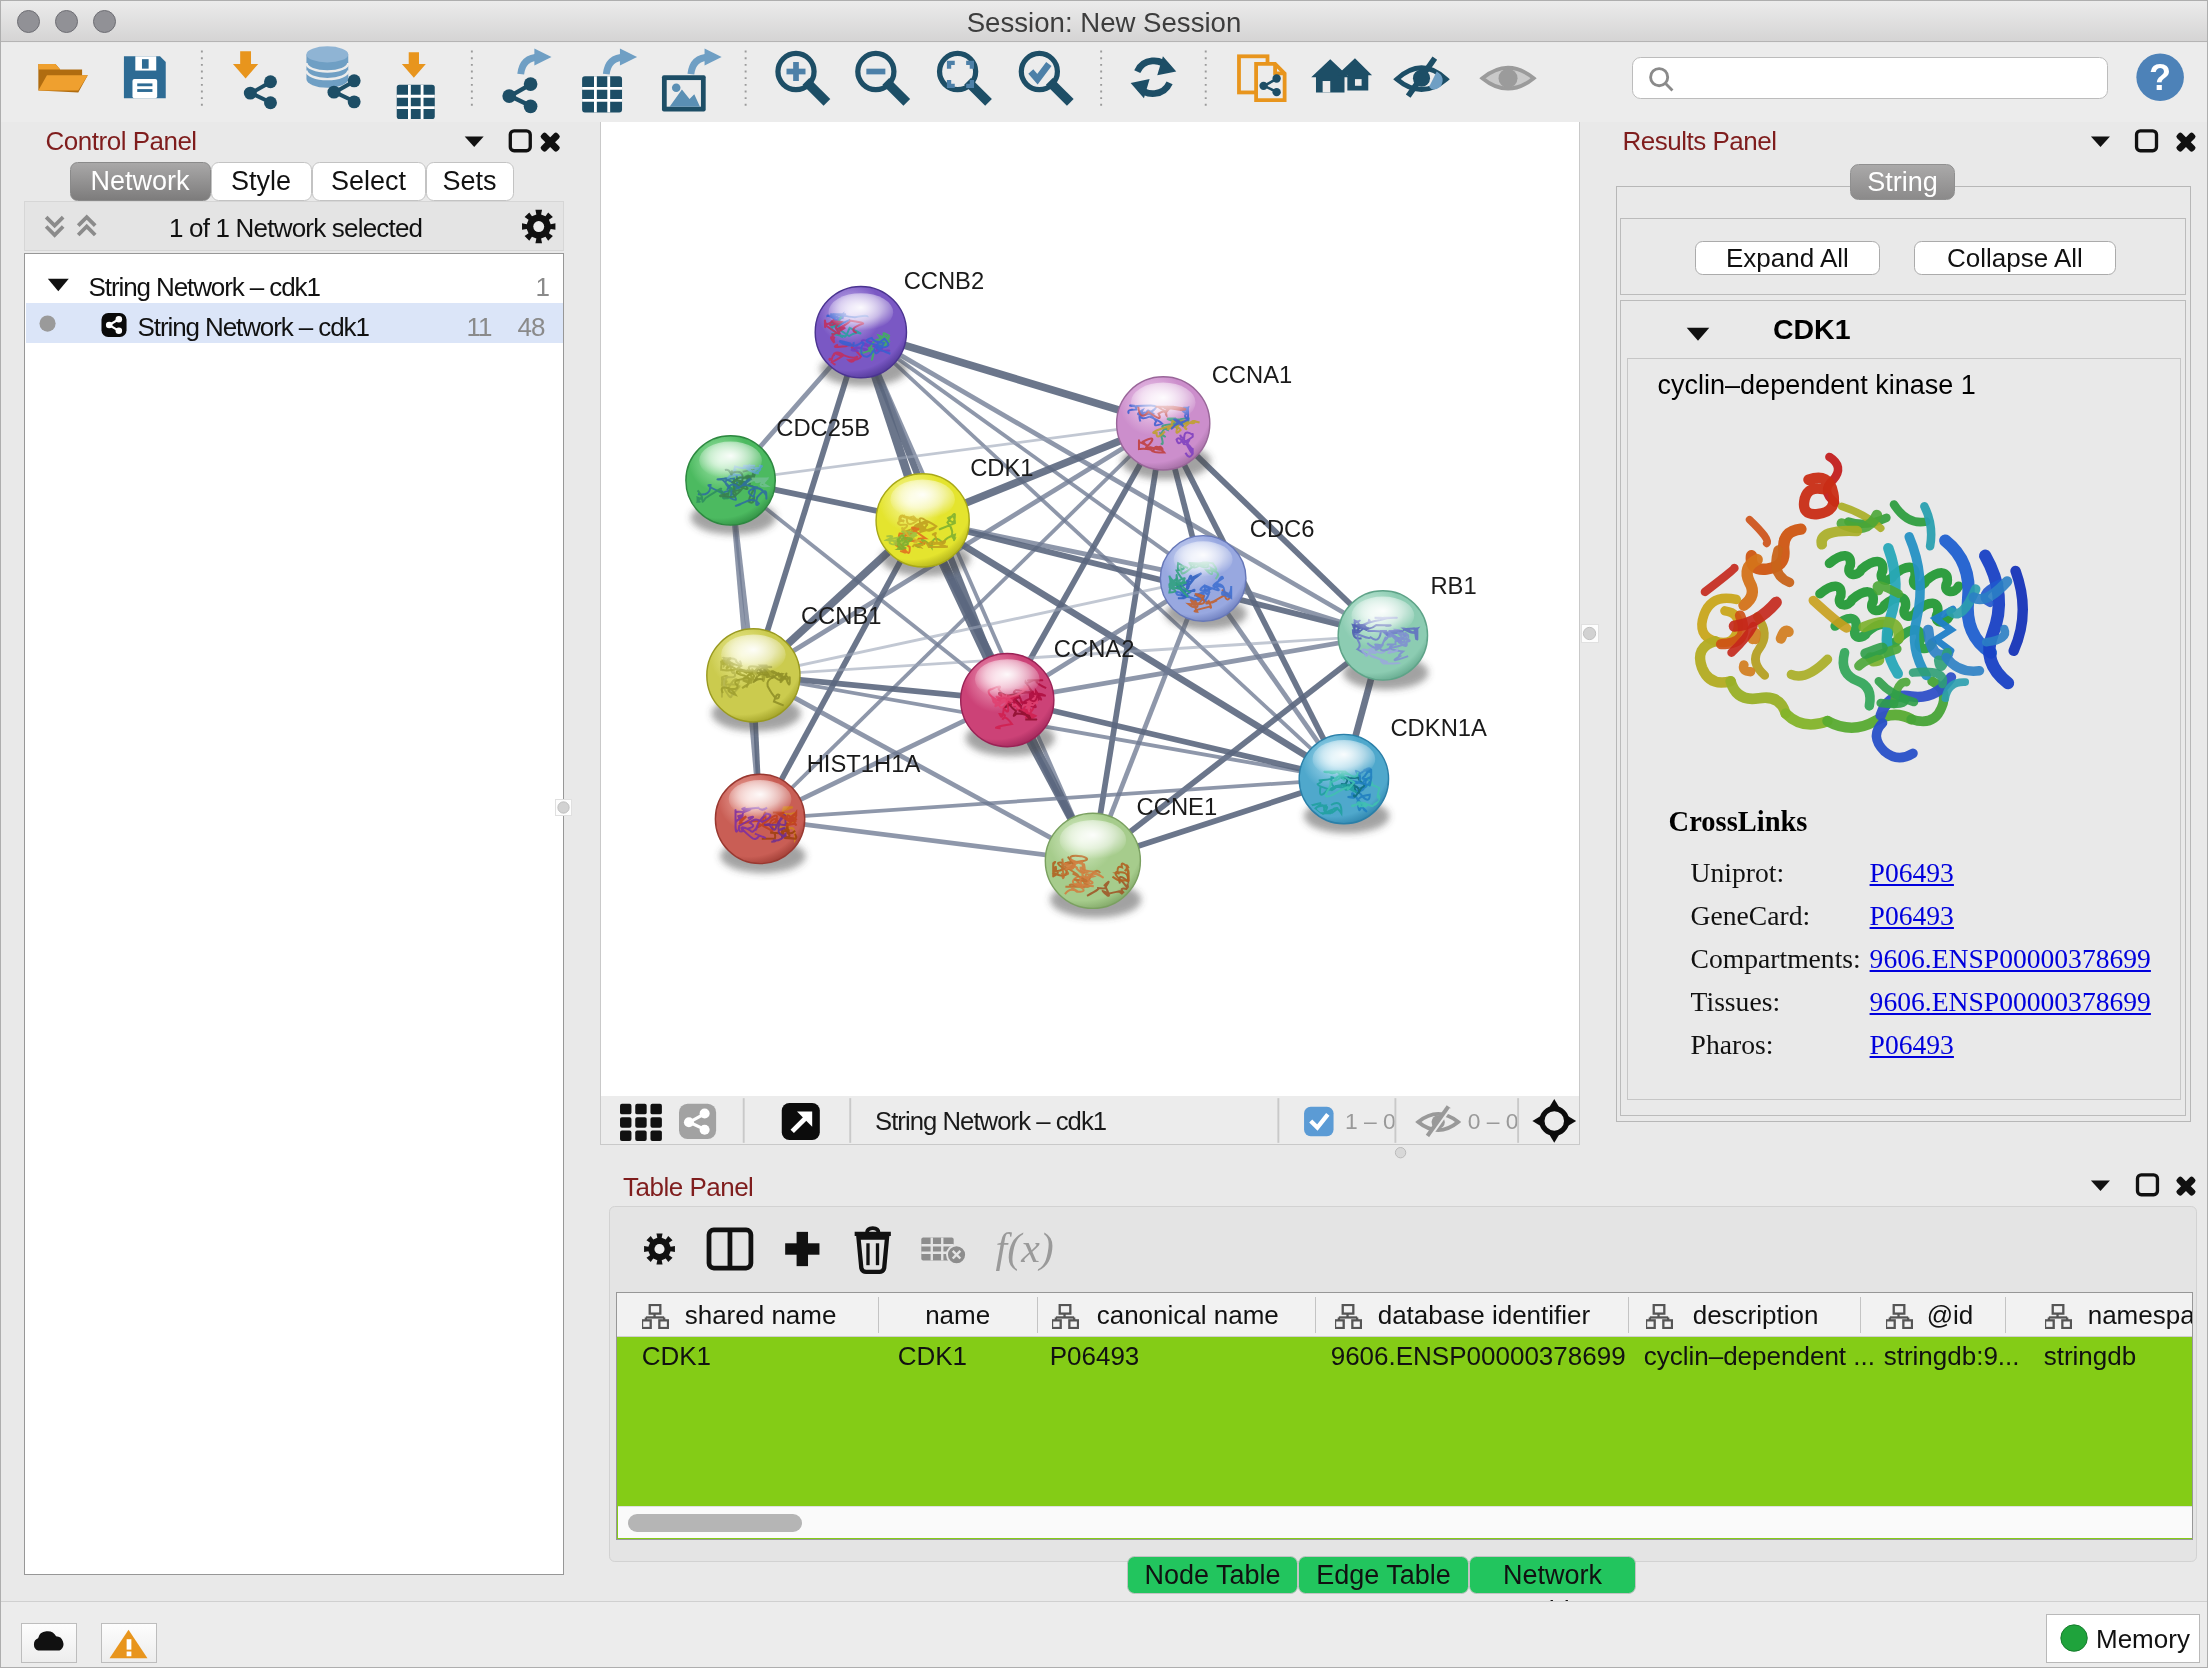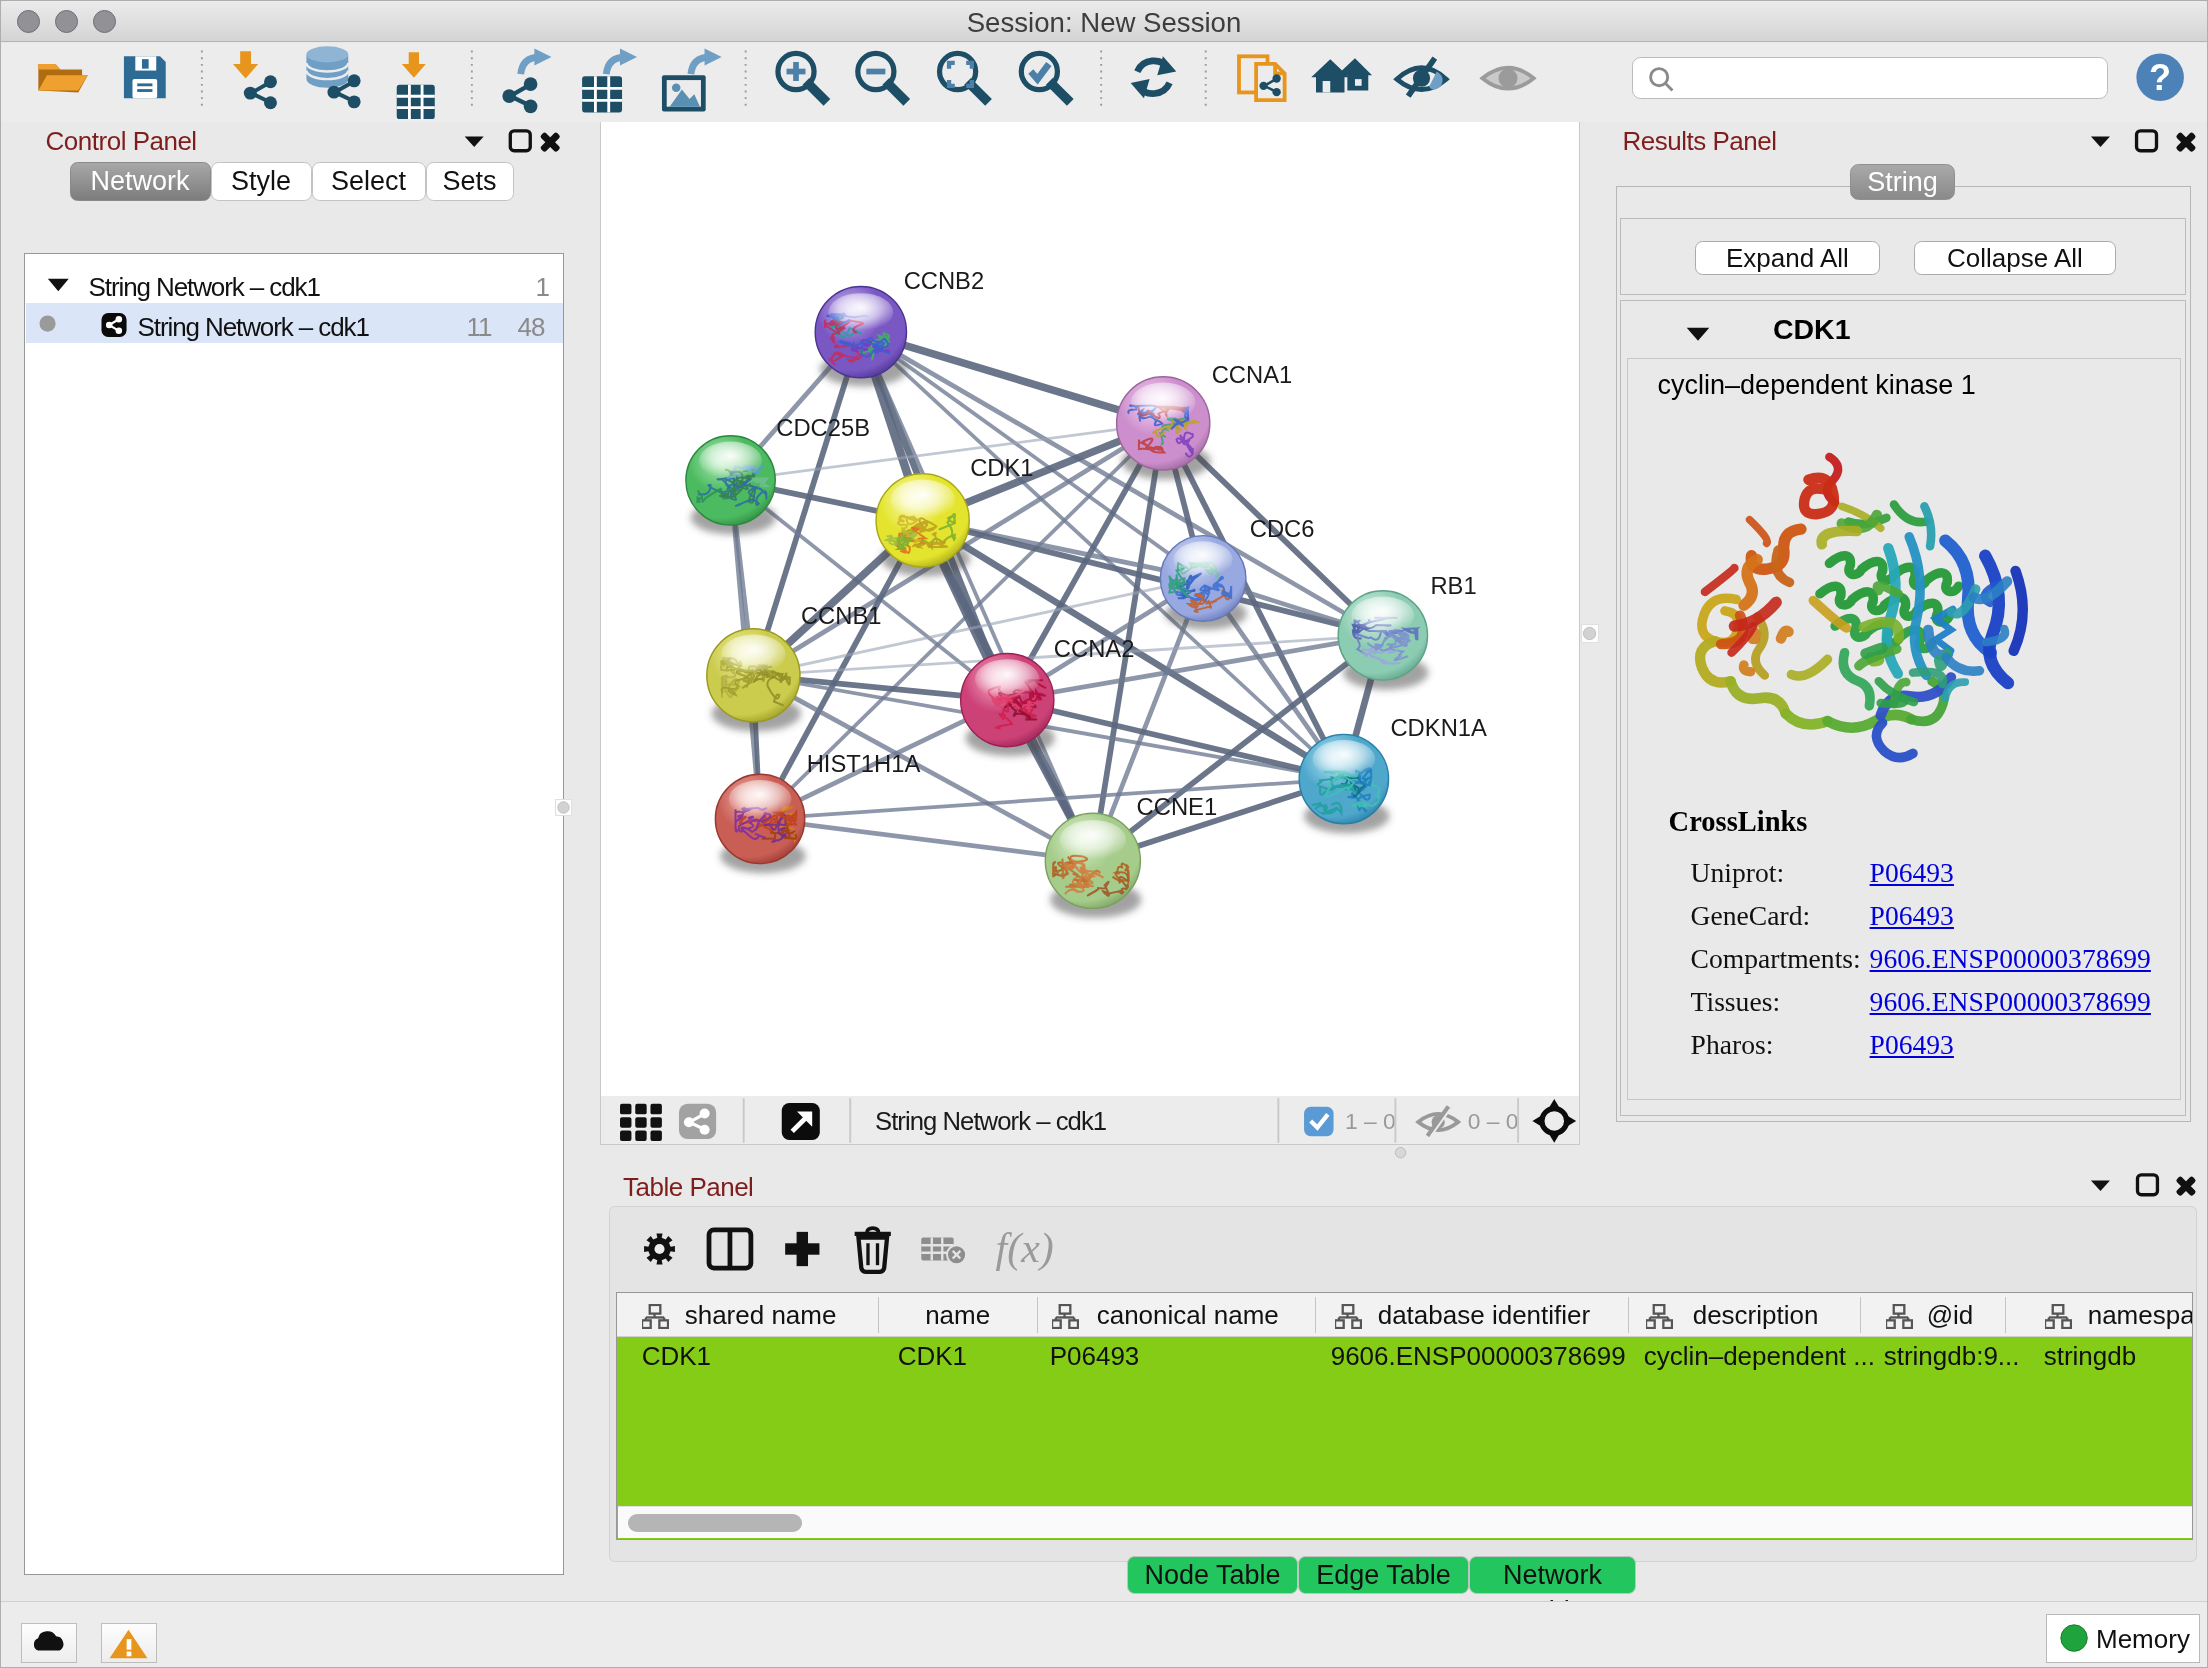--- a/index.html
+++ b/index.html
@@ -257,20 +257,33 @@
     <g transform="translate(96,16) rotate(45)">
         <rect x="-12" y="-3.6" width="24" height="7.2" rx="2.4" fill="#111"></rect>
         <rect x="-3.6" y="-12" width="7.2" height="24" rx="2.4" fill="#111"></rect>
       </g>
   </svg>
   <div id="cp-tabs">
     <div class="tab tabsel" style="left:0px; width:141px;">Network</div>
     <div class="tab" style="left:141px; width:101px;">Style</div>
     <div class="tab" style="left:242px; width:114px;">Select</div>
     <div class="tab" style="left:356px; width:88px;">Sets</div>
+  </div>
+  <div id="cp-bar">
+    <svg width="114" height="50" style="position:absolute;left:0;top:0;" viewBox="0 0 120 53">
+      <path d="M22,16 L31,25 L40,16" fill="none" stroke="#8b8b8b" stroke-width="4"></path>
+      <path d="M22,26 L31,35 L40,26" fill="none" stroke="#8b8b8b" stroke-width="4"></path>
+      <path d="M56,25 L65,16 L74,25" fill="none" stroke="#8b8b8b" stroke-width="4"></path>
+      <path d="M56,35 L65,26 L74,35" fill="none" stroke="#8b8b8b" stroke-width="4"></path>
+    </svg>
+    <div style="position:absolute; left:81px; top:11.4px; width:380px; font-size:26px; letter-spacing:-0.8px; text-align:center; color:#111;">1 of 1 Network selected</div>
+    <svg width="57" height="50" style="position:absolute;left:489px;top:0;" viewBox="0 0 60 53">
+        <path d="M43.7,22.5 L43.7,29.5 L38.7,28.5 L36.8,33.2 L41.0,36.0 L36.0,41.0 L33.2,36.8 L28.5,38.7 L29.5,43.7 L22.5,43.7 L23.5,38.7 L18.8,36.8 L16.0,41.0 L11.0,36.0 L15.2,33.2 L13.3,28.5 L8.3,29.5 L8.3,22.5 L13.3,23.5 L15.2,18.8 L11.0,16.0 L16.0,11.0 L18.8,15.2 L23.5,13.3 L22.5,8.3 L29.5,8.3 L28.5,13.3 L33.2,15.2 L36.0,11.0 L41.0,16.0 L36.8,18.8 L38.7,23.5 Z" fill="#111"></path>
+        <circle cx="26" cy="26" r="5.8" fill="#ececec"></circle>
+      </svg>
   </div>
   <div id="cp-tree">
     <div class="trow" style="top:9.5px;">
       <svg width="28.5" height="27" style="position:absolute;left:19px;top:8.6px;" viewBox="0 0 30 28">
           <path d="M3,7 L25,7 L14,20 Z" fill="#111"></path>
         </svg>
       <span style="left:63px;">String Network – cdk1</span>
       <span class="gnum" style="left:510px;">1</span>
     </div>
     <div class="trow rowsel" style="top:49px;">

